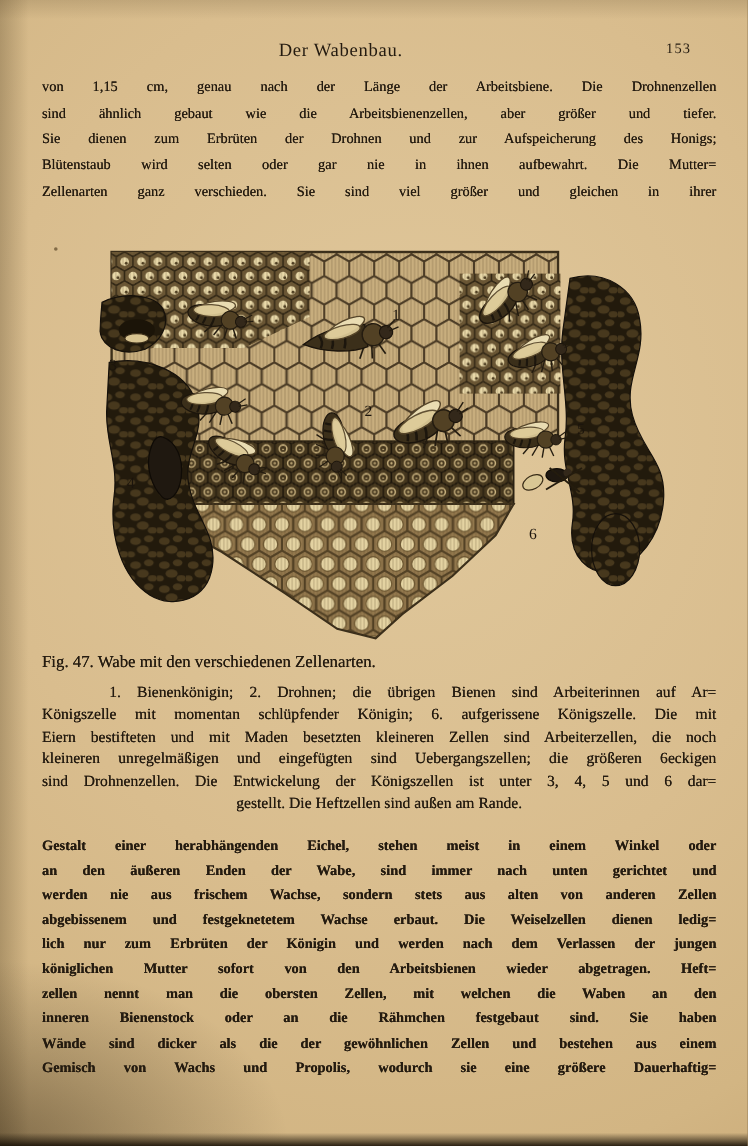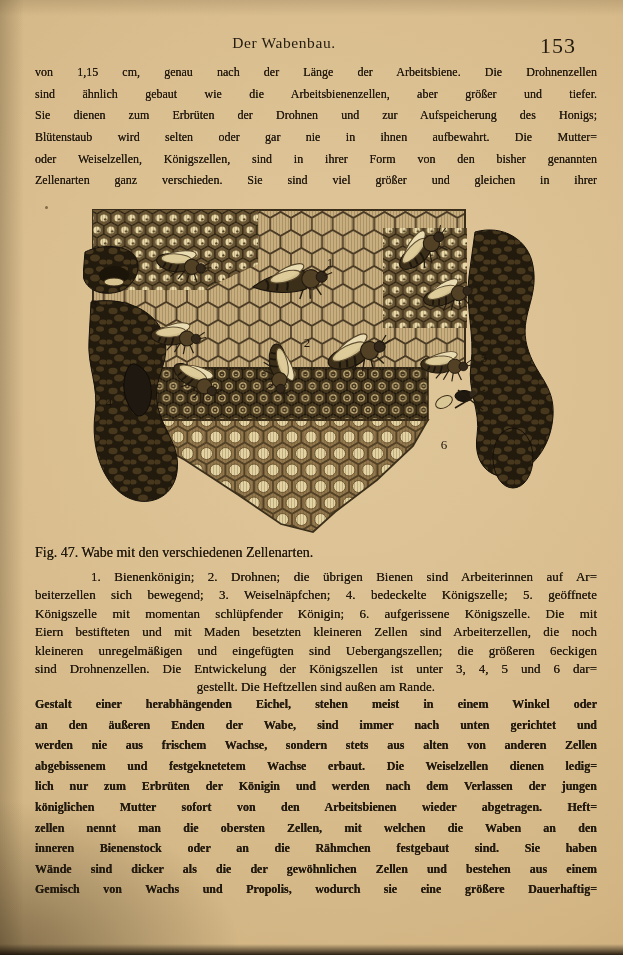--- a/index.html
+++ b/index.html
@@ -23,21 +23,21 @@
   .speck{position:absolute;left:45px;top:206px;width:3px;height:3px;border-radius:50%;background:#6b5634;opacity:.8;}
   .runhead{
     position:absolute;top:34px;left:35px;width:562px;height:22px;
     font-size:15.5px;letter-spacing:.6px;
   }
   .runhead .title{
     position:absolute;left:0;right:0;text-align:center;
     transform:translateX(-32px);
   }
   .runhead .pagenum{
-    position:absolute;right:21px;top:-1px;font-size:22px;letter-spacing:1px;
+    position:absolute;right:21px;top:-1px;font-size:12px;letter-spacing:1px;
   }
   .content{position:absolute;left:35px;top:0;width:562px;}
   .para{position:absolute;left:0;width:562px;font-size:12px;}
   .para .tl{
     height:21.7px;line-height:21.7px;white-space:nowrap;
     text-align:justify;text-align-last:justify;
     text-shadow:0 0 .4px #241b10;
   }
   #para1{top:62px;}
   #para2{top:694px;}
@@ -68,21 +68,20 @@
     <div class="pagenum">153</div>
   </div>
 
   <div class="content">
 
     <div class="para" id="para1">
       <div class="tl">von 1,15 cm, genau nach der Länge der Arbeitsbiene.  Die Drohnenzellen</div>
       <div class="tl">sind ähnlich gebaut wie die Arbeitsbienenzellen, aber größer und tiefer.</div>
       <div class="tl">Sie dienen zum Erbrüten der Drohnen und zur Aufspeicherung des Honigs;</div>
       <div class="tl">Blütenstaub wird selten oder gar nie in ihnen aufbewahrt.  Die Mutter=</div>
-      <div class="tl">oder Weiselzellen, Königszellen, sind in ihrer Form von den bisher genannten</div>
       <div class="tl">Zellenarten ganz verschieden.  Sie sind viel größer und gleichen in ihrer</div>
     </div>
 
     <div class="figure">
       <svg viewBox="0 0 473 336" width="473" height="336">
         <defs>
           <path id="hexM" d="M0,-12 L10.4,-6 L10.4,6 L0,12 L-10.4,6 L-10.4,-6 Z"></path>
           <path id="hexS" d="M0,-8 L6.95,-4 L6.95,4 L0,8 L-6.95,4 L-6.95,-4 Z"></path>
           <path id="hexC" d="M0,-11 L9.5,-5.5 L9.5,5.5 L0,11 L-9.5,5.5 L-9.5,-5.5 Z"></path>
 
@@ -280,21 +279,20 @@
           <text x="401" y="156">5</text>
           <text x="361" y="243">6</text>
         </g>
       </svg>
     </div>
 
     <div class="figtitle">Fig. 47.  Wabe mit den verschiedenen Zellenarten.</div>
 
     <div class="legend">
       <div class="tl first">1. Bienenkönigin; 2. Drohnen; die übrigen Bienen sind Arbeiterinnen auf Ar=</div>
-      <div class="tl">beiterzellen sich bewegend; 3. Weiselnäpfchen; 4. bedeckelte Königszelle; 5. geöffnete</div>
       <div class="tl">Königszelle mit momentan schlüpfender Königin; 6. aufgerissene Königszelle.  Die mit</div>
       <div class="tl">Eiern bestifteten und mit Maden besetzten kleineren Zellen sind Arbeiterzellen, die noch</div>
       <div class="tl">kleineren unregelmäßigen und eingefügten sind Uebergangszellen; die größeren 6eckigen</div>
       <div class="tl">sind Drohnenzellen.  Die Entwickelung der Königszellen ist unter 3, 4, 5 und 6 dar=</div>
       <div class="tl last">gestellt.  Die Heftzellen sind außen am Rande.</div>
     </div>
 
     <div class="para" id="para2">
       <div class="tl">Gestalt einer herabhängenden Eichel, stehen meist in einem Winkel oder</div>
       <div class="tl">an den äußeren Enden der Wabe, sind immer nach unten gerichtet und</div>

